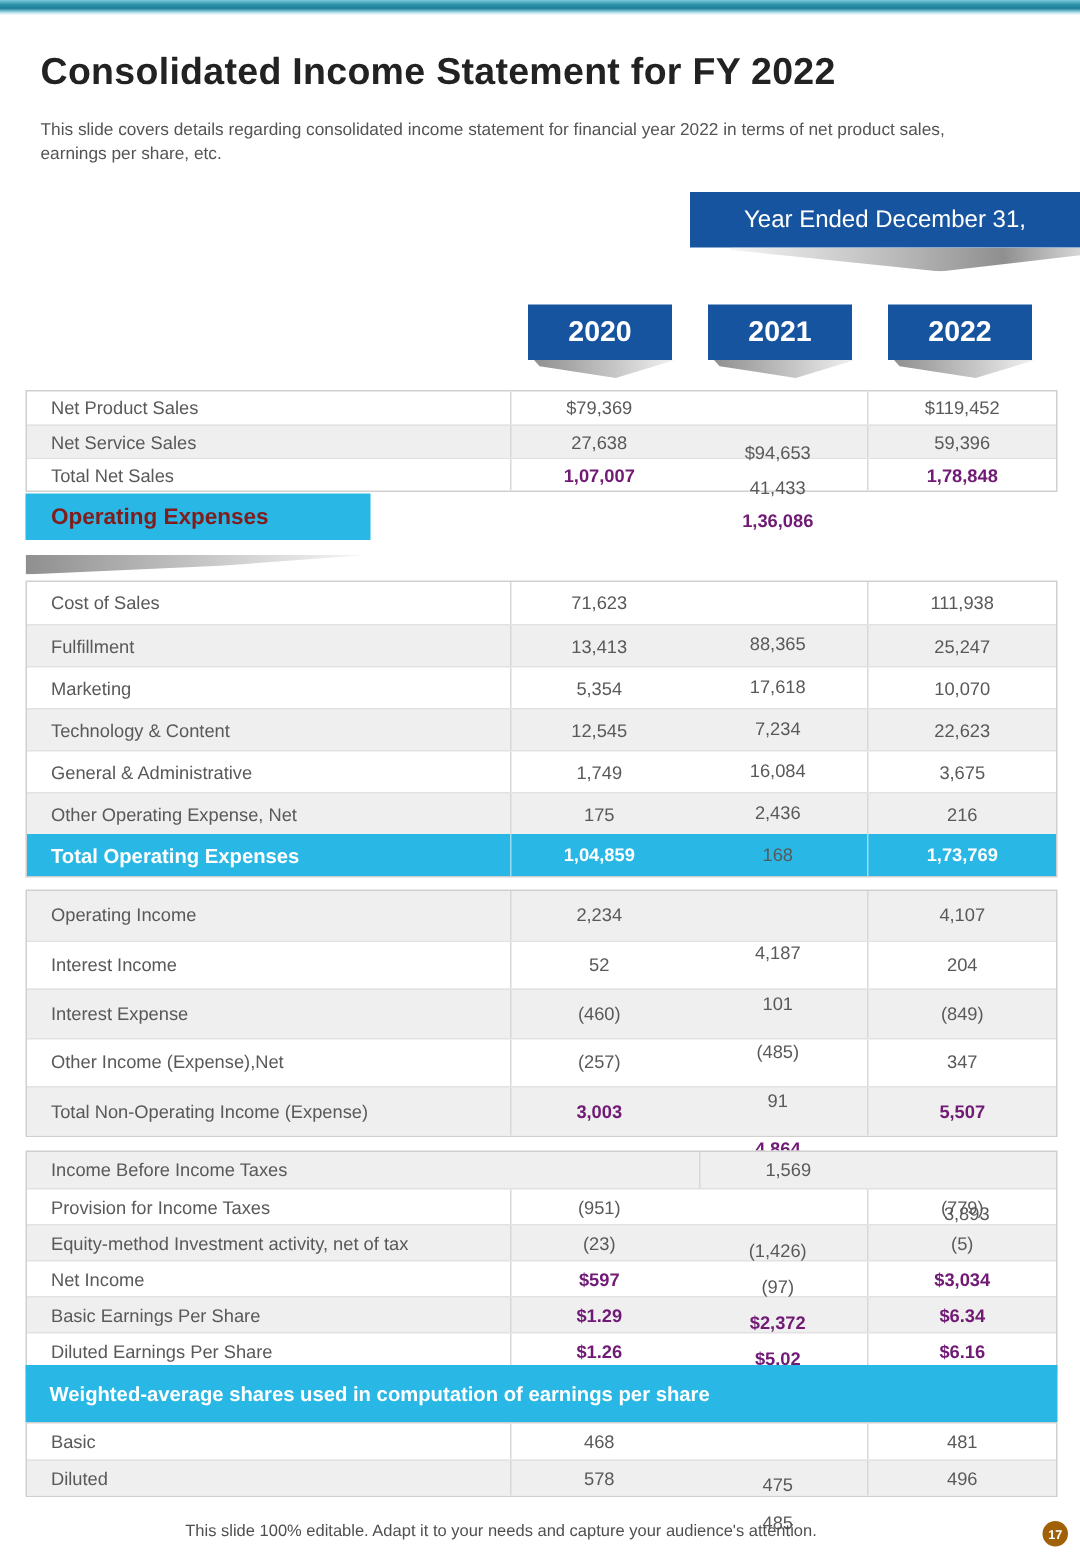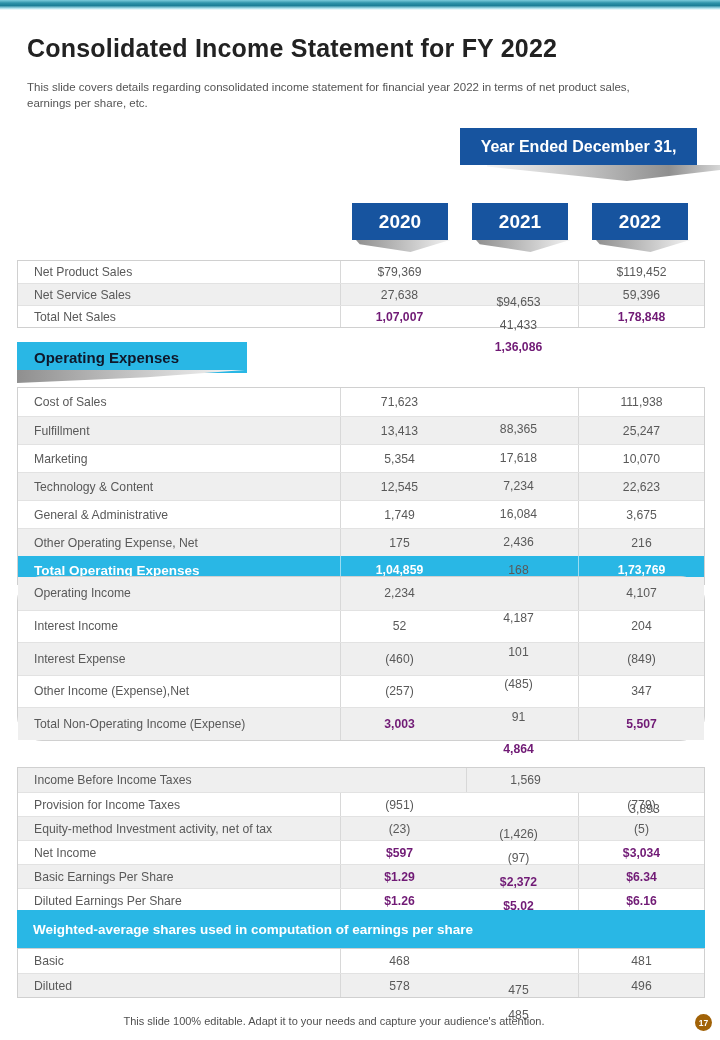--- a/index.html
+++ b/index.html
@@ -22,24 +22,24 @@
     position: absolute; left: 27px; top: 34px;
     font-size: 25px; font-weight: bold; color: #222222; letter-spacing: 0.2px;
   }
   .subtitle {
     position: absolute; left: 27px; top: 79px; width: 645px;
     font-size: 11.5px; line-height: 1.42; color: #545454;
   }
 
   
   .period-banner {
-    position: absolute; left: 460px; top: 128px; width: 237px; height: 37px;
+    position: absolute; left: 460px; top: 128px; width: 260px; height: 37px;
     background: #17549f; color: #ffffff;
     display: flex; align-items: center; justify-content: center;
-    font-size: 16px; font-weight: bold;
+    font-size: 16px; font-weight: normal;
   }
   .period-swoosh {
     position: absolute; left: 487px; top: 165px; width: 233px; height: 16px;
     background: linear-gradient(90deg, #f4f4f4 0%, #bdbdbd 45%, #8f8f8f 78%, #d6d6d6 100%);
     clip-path: polygon(0 0, 100% 0, 100% 32%, 60% 100%, 0 10%);
   }
 
   
   .year-box {
     position: absolute; top: 203px; width: 96px; height: 37px;
@@ -72,28 +72,28 @@
     border-left: 1px solid #d8d8d8;
   }
   .v1 { width: 118px; } .v2 { width: 120px; margin-top: 41px; } .v3 { width: 126px; }
   .row.bold-vals .cell.val { font-weight: bold; color: #701a75; }
   .row.cyan { background: #29b7e5; border-top: none; }
   .row.cyan .cell.label { color: #ffffff; font-weight: bold; font-size: 13.5px; }
   .row.cyan .cell.val { color: #ffffff; font-weight: bold; border-left-color: #9adcf2; }
 
   .sec-1 { top: 0; }   .sec-1 .row { height: 22px; }
   .sec-2 { top: 127px; } .sec-2 .row { height: 28px; }
-  .sec-3 { top: 316px; border-radius: 25px; } .sec-3 .row { height: 32.5px; }
+  .sec-3 { top: 333px; } .sec-3 .row { height: 32.5px; }
   .sec-4 { top: 507px; } .sec-4 .row { height: 24px; }
   .sec-5 { top: 688px; } .sec-5 .row { height: 24px; }
 
   
   .banner-op {
-    position: absolute; left: 0; top: 82px; width: 230px; height: 31px;
-    background: #29b7e5; color: #0f172a; font-weight: bold; font-size: 15px;
+    position: absolute; left: 0; top: 69px; width: 230px; height: 31px;
+    background: #29b7e5; color: #7f1d1d; font-weight: bold; font-size: 15px;
     display: flex; align-items: center; padding-left: 17px;
   }
   .op-swoosh {
     position: absolute; left: 0; top: 110px; width: 228px; height: 13px;
     background: linear-gradient(90deg, #8f8f8f 0%, #d9d9d9 70%, #f7f7f7 100%);
     clip-path: polygon(0 0, 100% 0, 57% 55%, 0 100%);
   }
   .banner-weighted {
     position: absolute; left: 0; top: 650px; width: 688px; height: 38px;
     background: #29b7e5; color: #ffffff; font-weight: bold; font-size: 13.5px;

